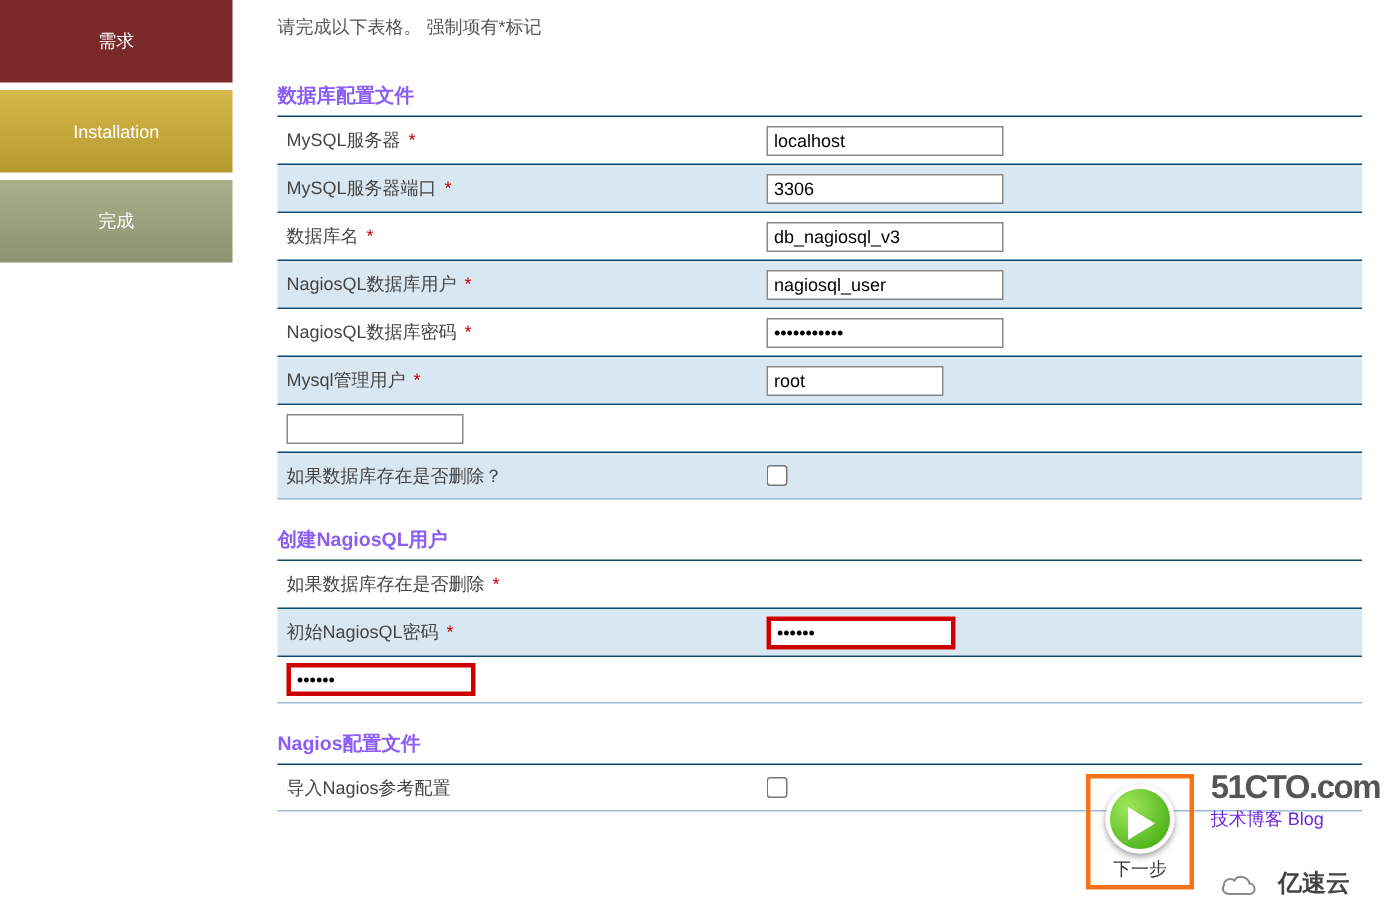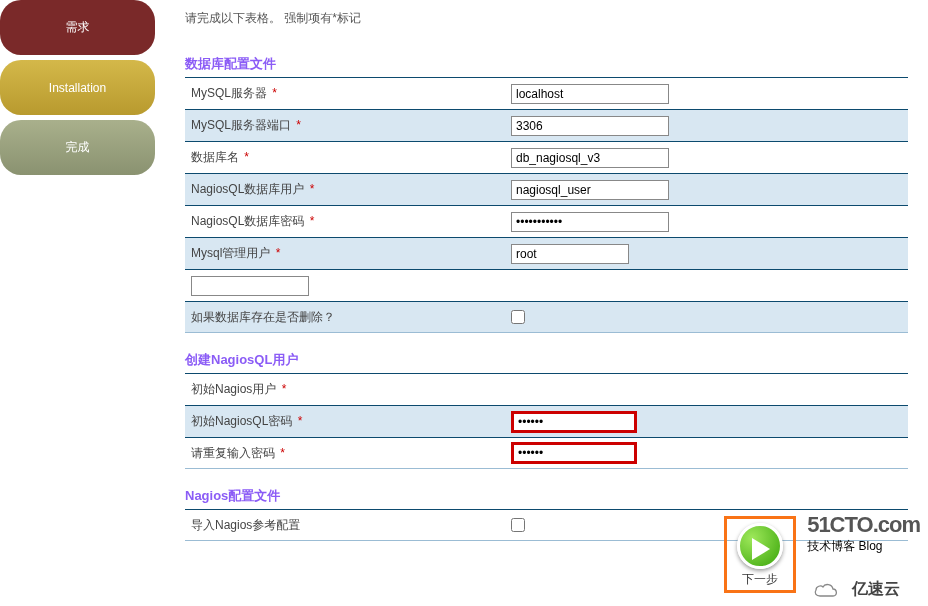--- a/index.html
+++ b/index.html
@@ -1,19 +1,19 @@
 <!DOCTYPE html>
 <html><head>
 <meta charset="utf-8">
 <style>
 * { box-sizing: border-box; margin: 0; padding: 0; }
 body { font-family: Arial, "Microsoft YaHei", sans-serif; font-size: 12px; color: #333; background: #fff; width: 928px; height: 606px; overflow: hidden; position: relative; }
 .container { display: flex; }
 .sidebar { width: 155px; padding-top: 0; }
-.nav-item { height: 55px; display: flex; align-items: center; justify-content: center; color: #fff; font-size: 12px; margin-bottom: 5px; cursor: pointer; border-radius: 21px; }
+.nav-item { height: 55px; display: flex; align-items: center; justify-content: center; color: #fff; font-size: 12px; margin-bottom: 5px; cursor: pointer; }
 .nav-req { background: #7a2929; }
 .nav-install { background: linear-gradient(#d4b84a, #b89a2e); }
 .nav-done { background: linear-gradient(#a9b08c, #8a9270); }
 .main { flex: 1; padding: 10px 20px 0 30px; }
 .intro { margin-bottom: 28px; color: #555; }
 .section-title { font-weight: bold; font-size: 13px; color: #8b5cf6; margin-bottom: 4px; }
 .form-row { display: flex; align-items: center; height: 32px; border-top: 1px solid #0c4a6e; background: #d8e7f2; padding-left: 6px; }
 .form-row.alt { background: #fff; }
 .form-row .label { width: 320px; color: #444; }
 .form-row .req { color: #c00; margin-left: 2px; }
@@ -23,21 +23,21 @@
 .form-row input[type="checkbox"] { width: 14px; height: 14px; }
 .last-row { border-bottom: 1px solid #9bbcd4; }
 .highlight { border: 3px solid #c00 !important; padding: 0 2px; width: 126px !important; height: 22px !important; }
 .section-gap { height: 18px; }
 .next-wrap { position: absolute; right: 132px; top: 516px; border: 3px solid #f97316; padding: 4px 10px 2px 10px; text-align: center; }
 .next-btn { width: 46px; height: 46px; border-radius: 50%; background: radial-gradient(circle at 30% 30%, #9ee85a, #3aa50a); border: 3px solid #fff; box-shadow: 0 2px 4px rgba(0,0,0,0.4); margin: 0 auto 2px auto; position: relative; cursor: pointer; }
 .next-btn::after { content: ""; position: absolute; left: 12px; top: 12px; width: 0; height: 0; border-top: 11px solid transparent; border-bottom: 11px solid transparent; border-left: 18px solid #fff; }
 .next-label { font-size: 12px; color: #333; }
 .watermark { position: absolute; right: 8px; top: 512px; font-family: Liberation Sans, sans-serif; color: #666; text-align: left; }
 .watermark .big { font-size: 22px; font-weight: bold; color: #555; letter-spacing: -1px; }
-.watermark .small { font-size: 12px; color: #000000; }
+.watermark .small { font-size: 12px; color: #6d28d9; }
 .cloud-icon { position: absolute; right: 88px; bottom: 6px; width: 28px; height: 18px; }
 .cloud-icon svg { width: 28px; height: 18px; }
 .yisu { position: absolute; right: 28px; bottom: 6px; font-size: 16px; font-weight: bold; color: #444; }
 </style>
 </head>
 <body>
 
 <div class="container">
   <div class="sidebar">
     <div class="nav-item nav-req">需求</div>
@@ -79,28 +79,27 @@
     </div>
     <div class="form-row last-row">
       <div class="label"><span>如果数据库存在是否删除？</span></div>
       <input type="checkbox" style="">
     </div>
 
     <div class="section-gap"></div>
     <div class="section-title">创建NagiosQL用户</div>
 
     <div class="form-row alt">
-      <div class="label"><span>初始Nagios用户</span><span class="req"> *</span></div>
+      <div class="label"><span>如果数据库存在是否删除</span><span class="req"> *</span></div>
     </div>
     <div class="form-row">
       <div class="label"><span>初始NagiosQL密码</span><span class="req"> *</span></div>
       <input type="text" class="w-wide highlight" value="••••••" style="">
     </div>
     <div class="form-row alt last-row">
-      <div class="label"><span>请重复输入密码</span><span class="req"> *</span></div>
       <input type="text" class="w-wide highlight" value="••••••" style="">
     </div>
 
     <div class="section-gap"></div>
     <div class="section-title">Nagios配置文件</div>
 
     <div class="form-row alt last-row">
       <div class="label"><span>导入Nagios参考配置</span></div>
       <input type="checkbox" style="">
     </div>

